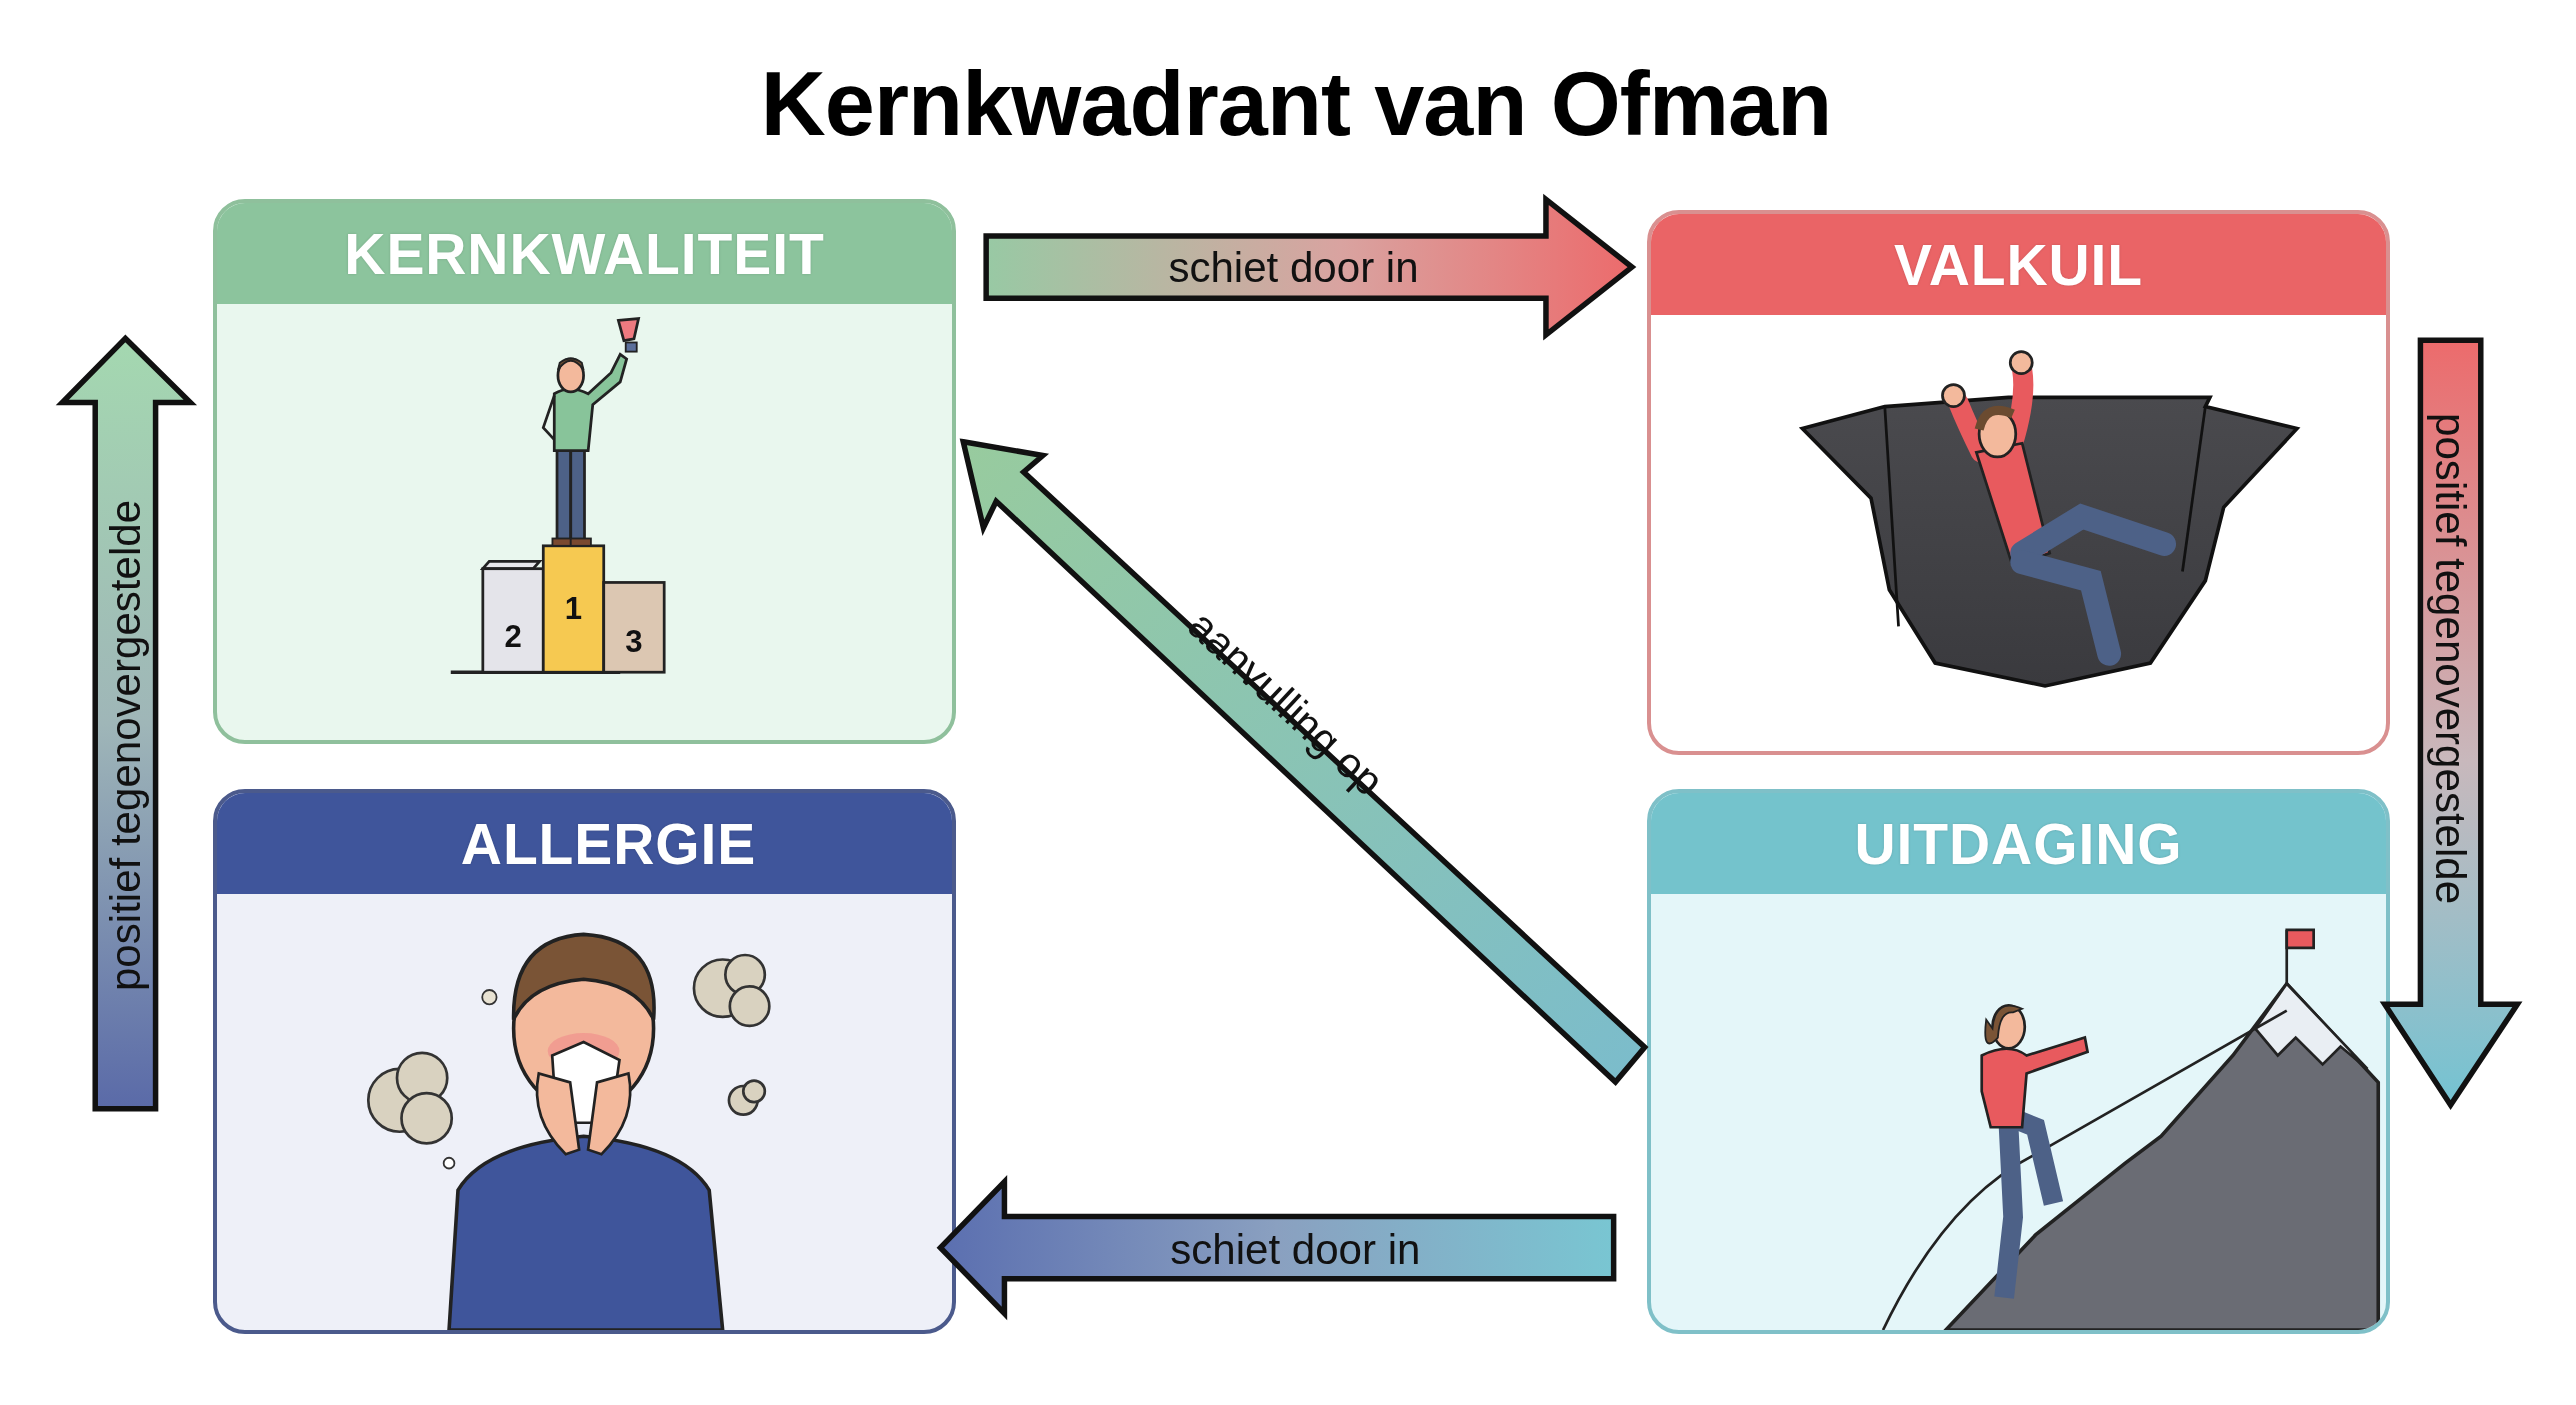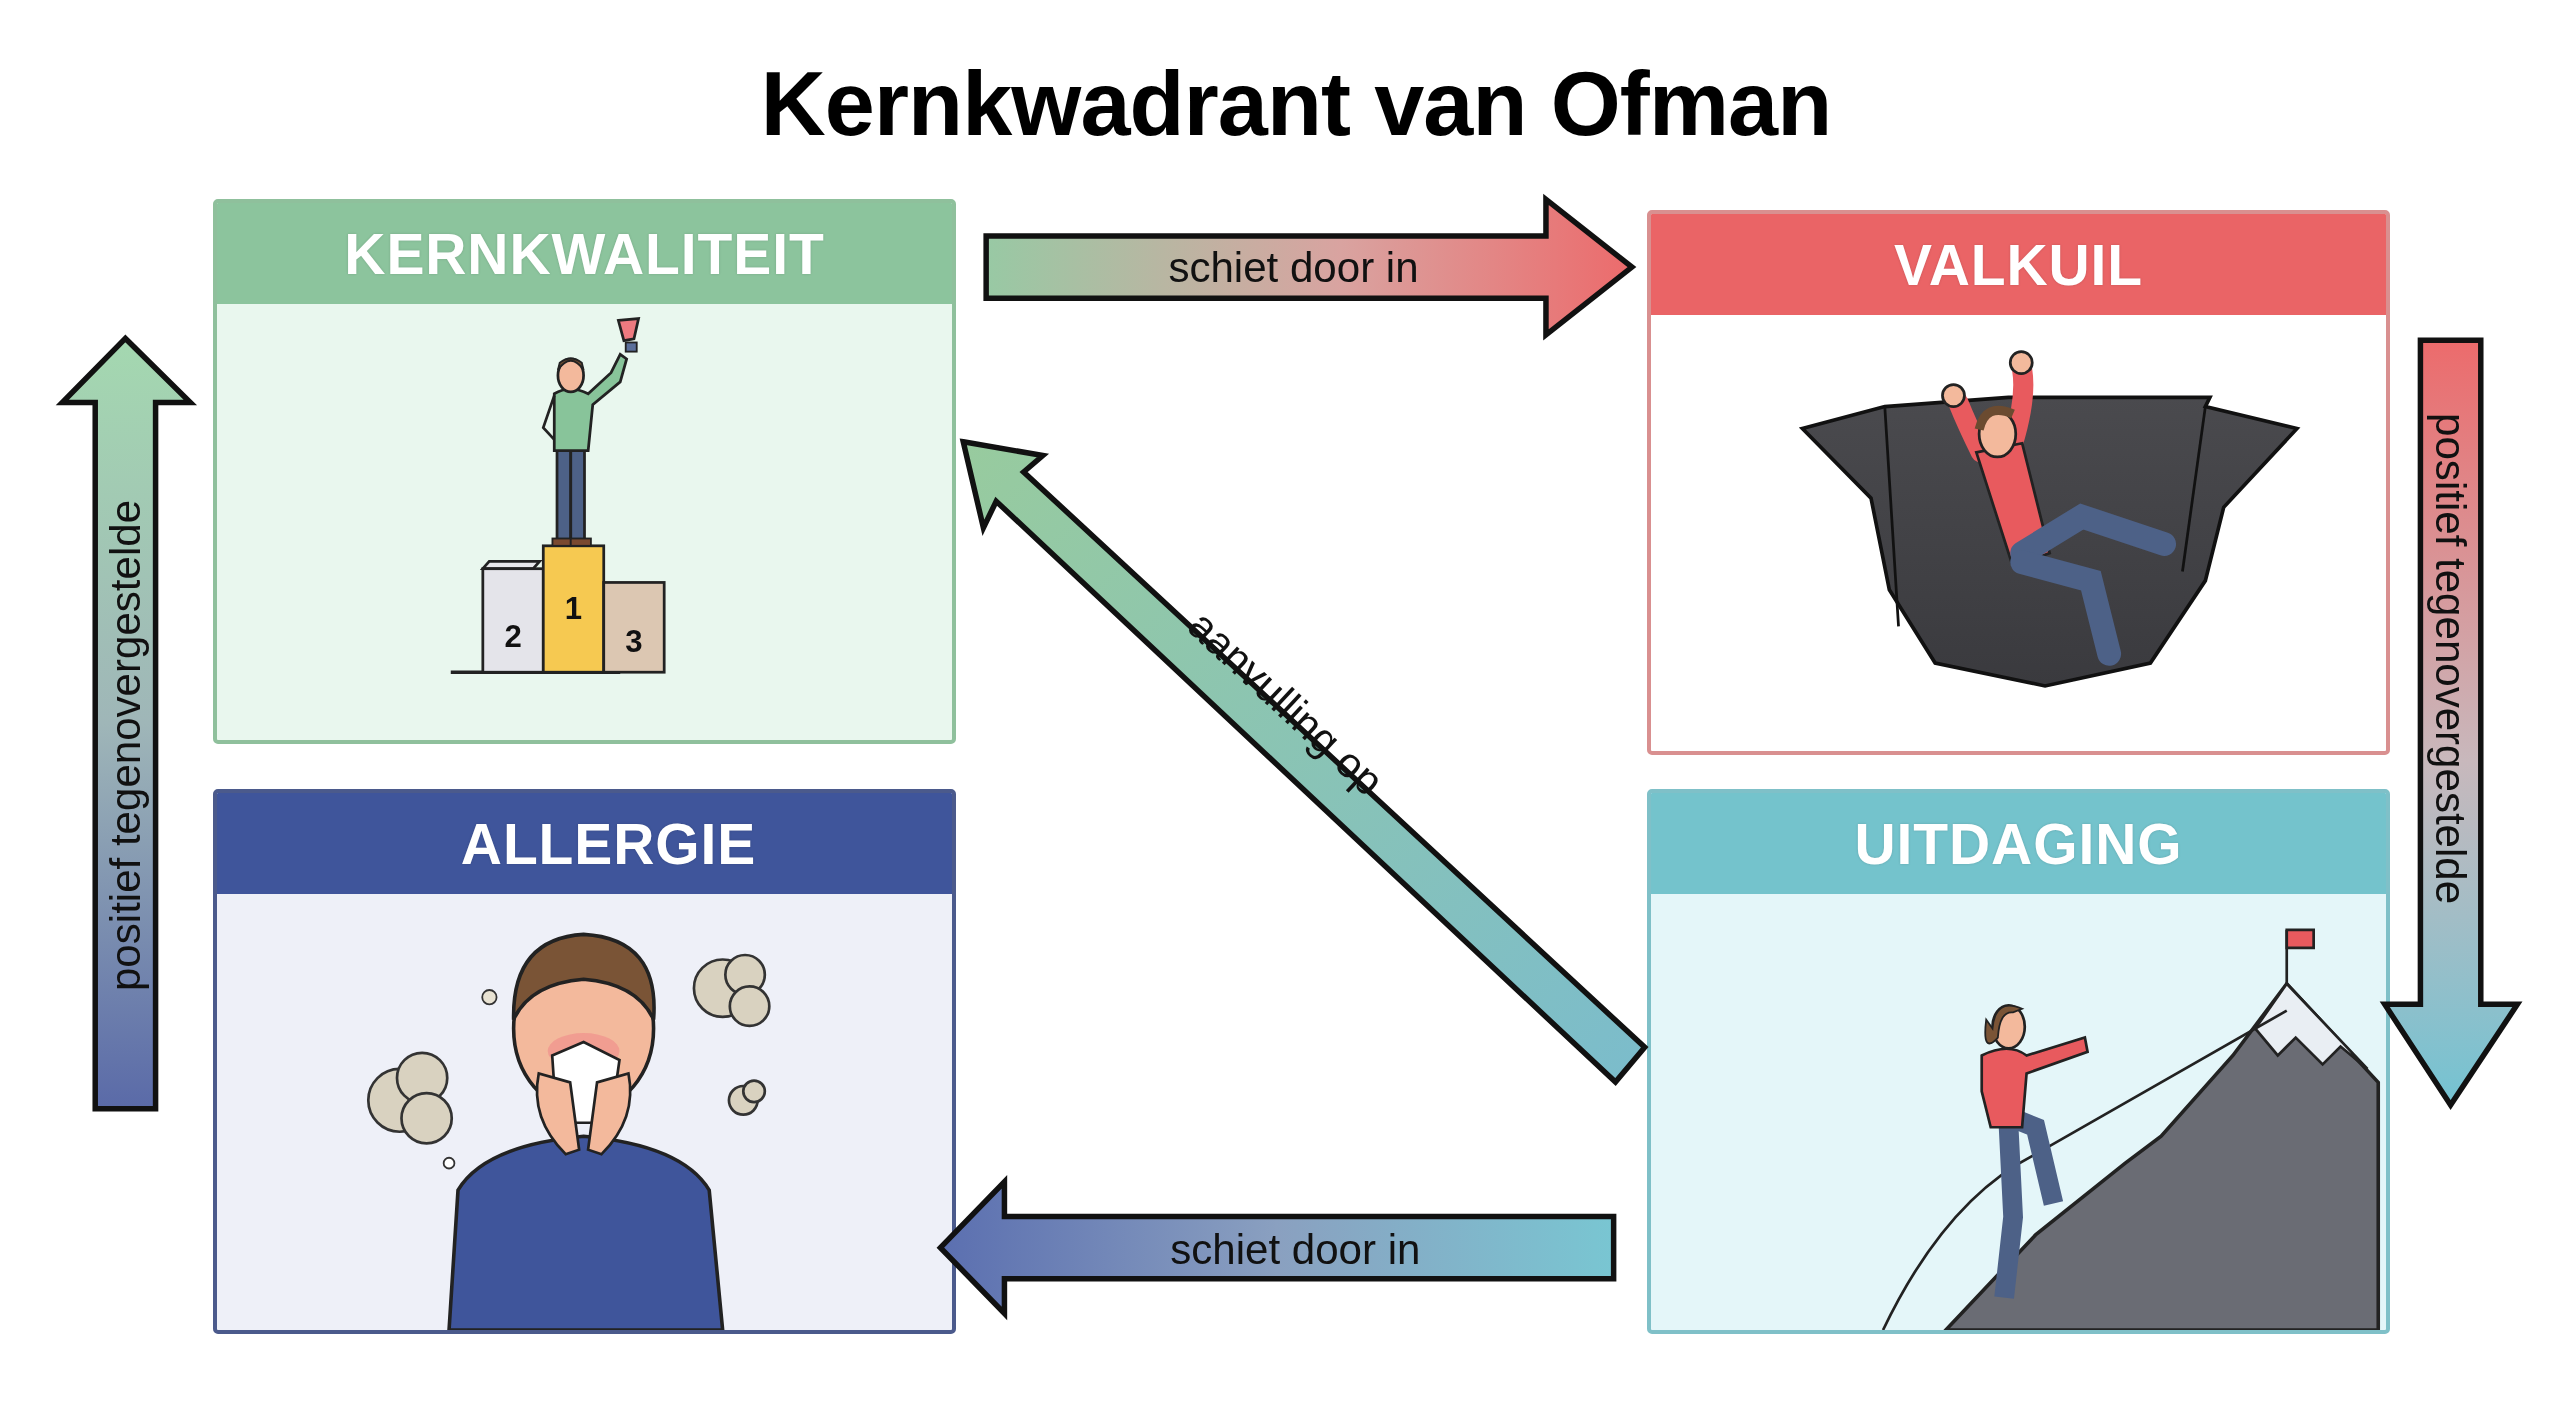--- a/index.html
+++ b/index.html
@@ -1,20 +1,20 @@
 <!DOCTYPE html>
 <html style="font-size:14.6px"><head>
 <meta charset="utf-8">
 <style>
   html, body { margin: 0; padding: 0; background: #ffffff; }
   body { width: 2576px; height: 1405px; position: relative; overflow: hidden;
          font-family: "Liberation Sans", sans-serif; }
   .title { position: absolute; left: 8px; top: 53px; width: 2576px; text-align: center;
            font-size: 90px; font-weight: bold; color: #000; letter-spacing: -0.9px; }
-  .box { position: absolute; width: 743px; height: 545px; border-radius: 5px;
+  .box { position: absolute; width: 743px; height: 545px; border-radius: 32px;
          box-sizing: border-box; overflow: hidden; border-style: solid; border-width: 4.6px; }
   .box .hdr { height: 101px; display: flex; align-items: center; justify-content: center;
               color: #fff; font-size: 57px; font-weight: bold; letter-spacing: 0.9px;
               text-shadow: 0 0 2.7px rgba(0,0,0,0.15); }
   .box .body { position: absolute; left: 0; right: 0; top: 101px; bottom: 0; }
   .box svg.ill { position: absolute; left: 0; top: 0; width: 100%; height: 100%; }
   #box-kern { left: 213px; top: 199px; border-color: #8fc09c; background: #e9f7ee; }
   #box-kern .hdr { background: #8cc49d; }
   #box-val { left: 1647px; top: 210px; border-color: #d99090; background: #ffffff; }
   #box-val .hdr { background: #ea6466; }

